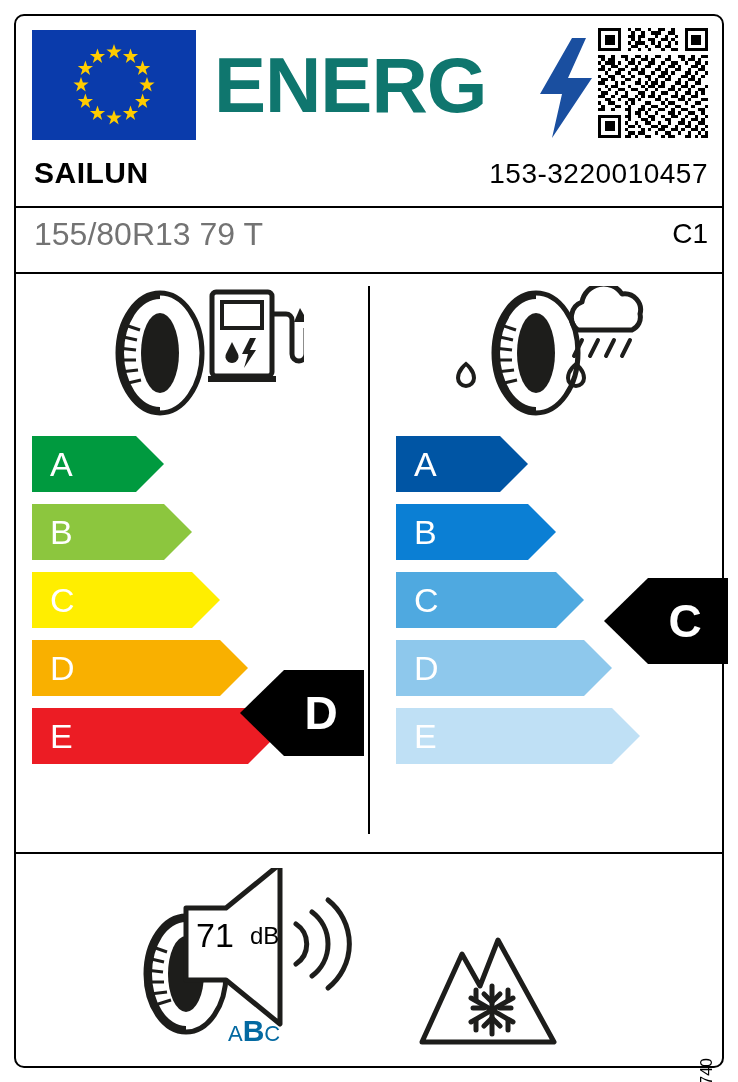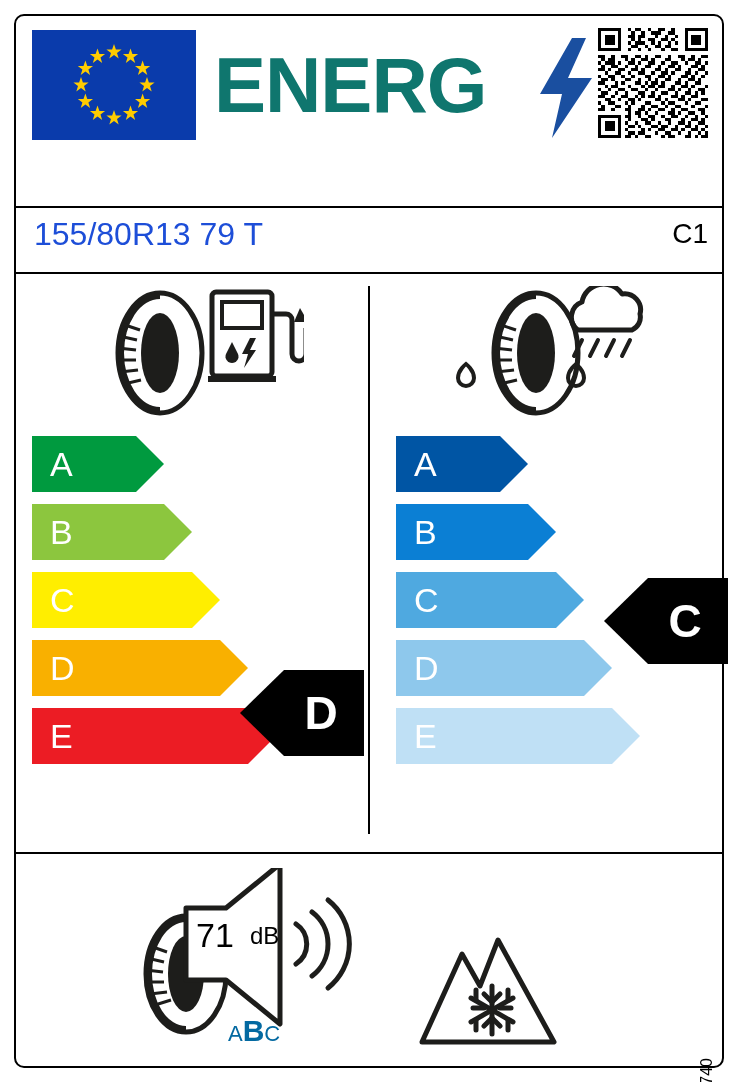--- a/index.html
+++ b/index.html
@@ -114,21 +114,21 @@
     left: 16px;
     top: 214px;
     width: 706px;
     height: 56px;
   }
   .tyre-size {
     position: absolute;
     left: 18px;
     top: 2px;
     font-size: 32px;
-    color: #1d4ed8;
+    color: #737373;
   }
   .tyre-class {
     position: absolute;
     right: 14px;
     top: 4px;
     font-size: 28px;
     color: #000;
   }
 
   
@@ -612,20 +612,24 @@
             <rect x="26" y="32" width="2" height="1"></rect>
           <rect x="29" y="32" width="1" height="1"></rect>
             <rect x="31" y="32" width="2" height="1"></rect>
         </g>
       </svg>
     </div>
   </div>
 
   <div class="rule rule-1"></div>
 
+  <div class="brand-row">
+    <div class="brand-name">SAILUN</div>
+    <div class="model-code">153-3220010457</div>
+  </div>
 
   <div class="rule rule-2"></div>
 
   <div class="size-row">
     <div class="tyre-size">155/80R13 79 T</div>
     <div class="tyre-class">C1</div>
   </div>
 
   <div class="mid-divider"></div>
 

